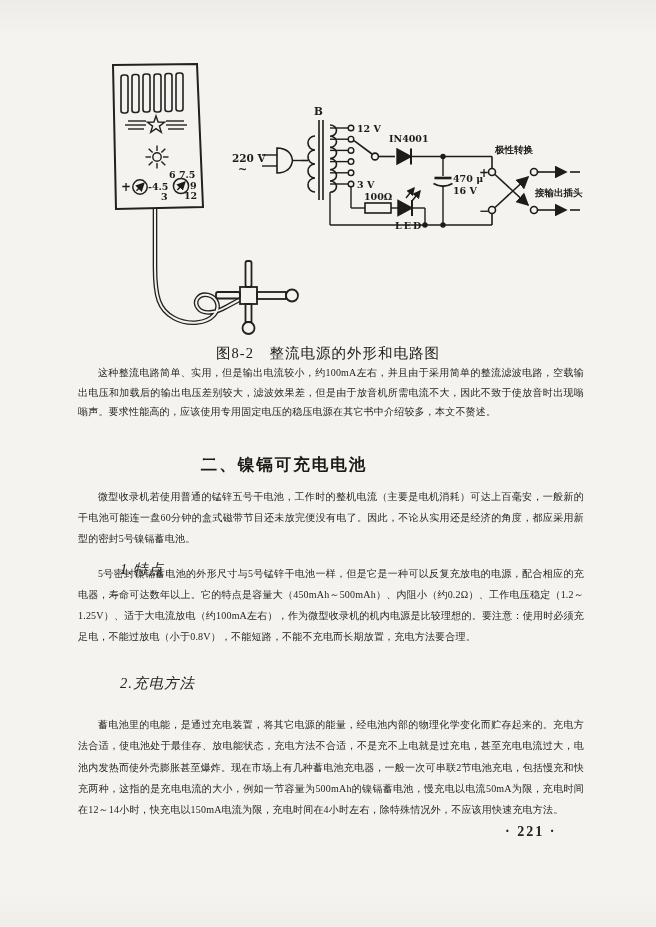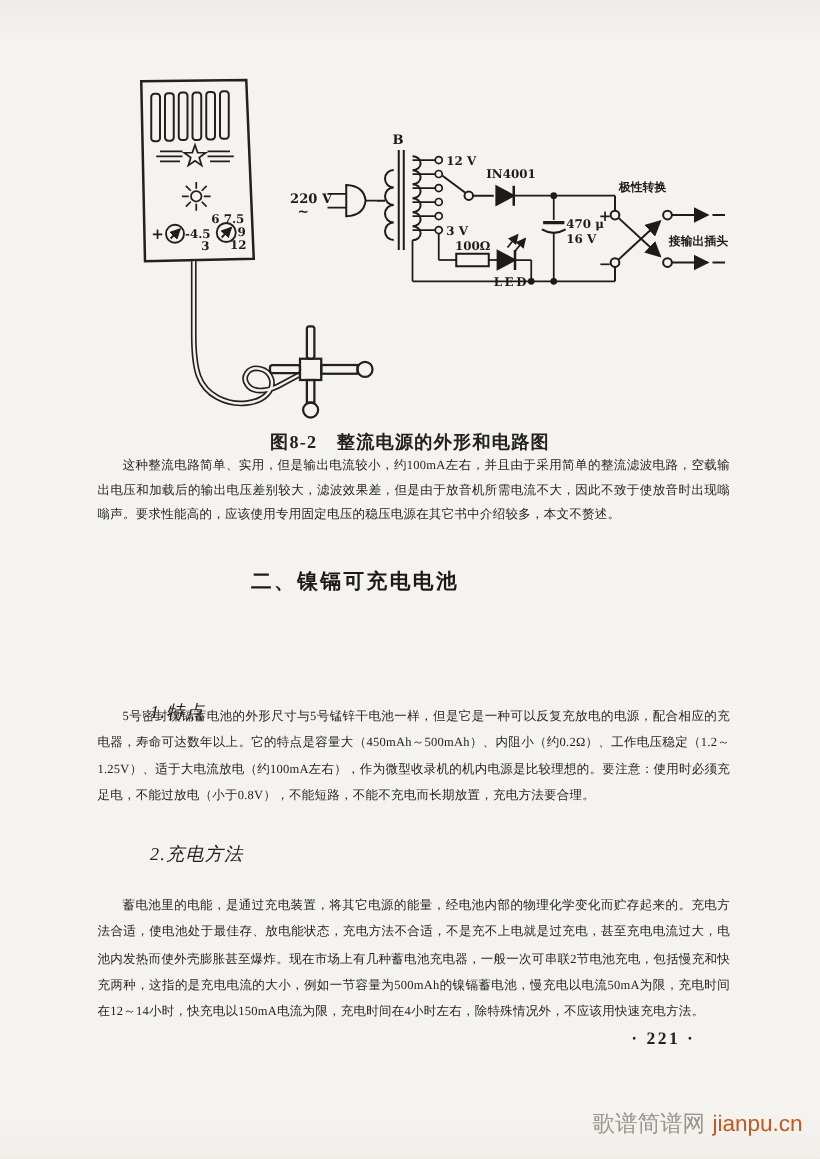--- a/index.html
+++ b/index.html
@@ -12,21 +12,21 @@
     background-image:linear-gradient(180deg,#edece8 0%, #f4f3ef 4%, #f4f3ef 96%, #efeee9 100%);
     font-family:"Liberation Serif","DejaVu Serif",serif;
     color:#1d1c1a;
     overflow:hidden;
   }
   .fig{position:absolute;left:58px;top:52px;width:540px;height:300px;}
   .fig svg{display:block;}
   .fig text{font-family:"DejaVu Serif","Liberation Serif",serif;fill:#1d1c1a;}
   .caption{
     position:absolute;left:0;top:344px;width:656px;
-    text-align:center;font-weight:bold;font-size:14.5px;color:#22211f;
+    text-align:center;font-weight:normal;font-size:14.5px;color:#22211f;
     letter-spacing:1px;
   }
   .flowtext{position:absolute;left:78px;width:506px;}
   .para{
     margin:0;font-size:10px;line-height:20.5px;text-align:justify;
     text-indent:2em;color:#201f1d;letter-spacing:0.2px;
   }
   .p1{top:363px;line-height:19.6px;}
   .p2{top:486px;line-height:21px;}
   .p3{top:563px;line-height:21px;}
@@ -246,28 +246,26 @@
       </g>
     </svg>
   </div>
 
   <div class="caption">图8-2　整流电源的外形和电路图</div>
 
   <p class="para flowtext p1">这种整流电路简单、实用，但是输出电流较小，约100mA左右，并且由于采用简单的整流滤波电路，空载输出电压和加载后的输出电压差别较大，滤波效果差，但是由于放音机所需电流不大，因此不致于使放音时出现嗡嗡声。要求性能高的，应该使用专用固定电压的稳压电源在其它书中介绍较多，本文不赘述。</p>
 
   <h2 class="heading">二、镍镉可充电电池</h2>
 
+  <p class="para flowtext p2">微型收录机若使用普通的锰锌五号干电池，工作时的整机电流（主要是电机消耗）可达上百毫安，一般新的干电池可能连一盘60分钟的盒式磁带节目还未放完便没有电了。因此，不论从实用还是经济的角度，都应采用新型的密封5号镍镉蓄电池。</p>
 
   <p class="subhead sub1">1.特点</p>
 
   <p class="para flowtext p3">5号密封镍镉蓄电池的外形尺寸与5号锰锌干电池一样，但是它是一种可以反复充放电的电源，配合相应的充电器，寿命可达数年以上。它的特点是容量大（450mAh～500mAh）、内阻小（约0.2Ω）、工作电压稳定（1.2～1.25V）、适于大电流放电（约100mA左右），作为微型收录机的机内电源是比较理想的。要注意：使用时必须充足电，不能过放电（小于0.8V），不能短路，不能不充电而长期放置，充电方法要合理。</p>
 
   <p class="subhead sub2">2.充电方法</p>
 
   <p class="para flowtext p4">蓄电池里的电能，是通过充电装置，将其它电源的能量，经电池内部的物理化学变化而贮存起来的。充电方法合适，使电池处于最佳存、放电能状态，充电方法不合适，不是充不上电就是过充电，甚至充电电流过大，电池内发热而使外壳膨胀甚至爆炸。现在市场上有几种蓄电池充电器，一般一次可串联2节电池充电，包括慢充和快充两种，这指的是充电电流的大小，例如一节容量为500mAh的镍镉蓄电池，慢充电以电流50mA为限，充电时间在12～14小时，快充电以150mA电流为限，充电时间在4小时左右，除特殊情况外，不应该用快速充电方法。</p>
 
   <div class="pagenum">· 221 ·</div>
 
-  <div class="watermark">
-    <span class="wm-name">歌谱简谱网</span><span class="wm-url">jianpu.cn</span>
-  </div>
 
 </div>
 
 </body></html>

